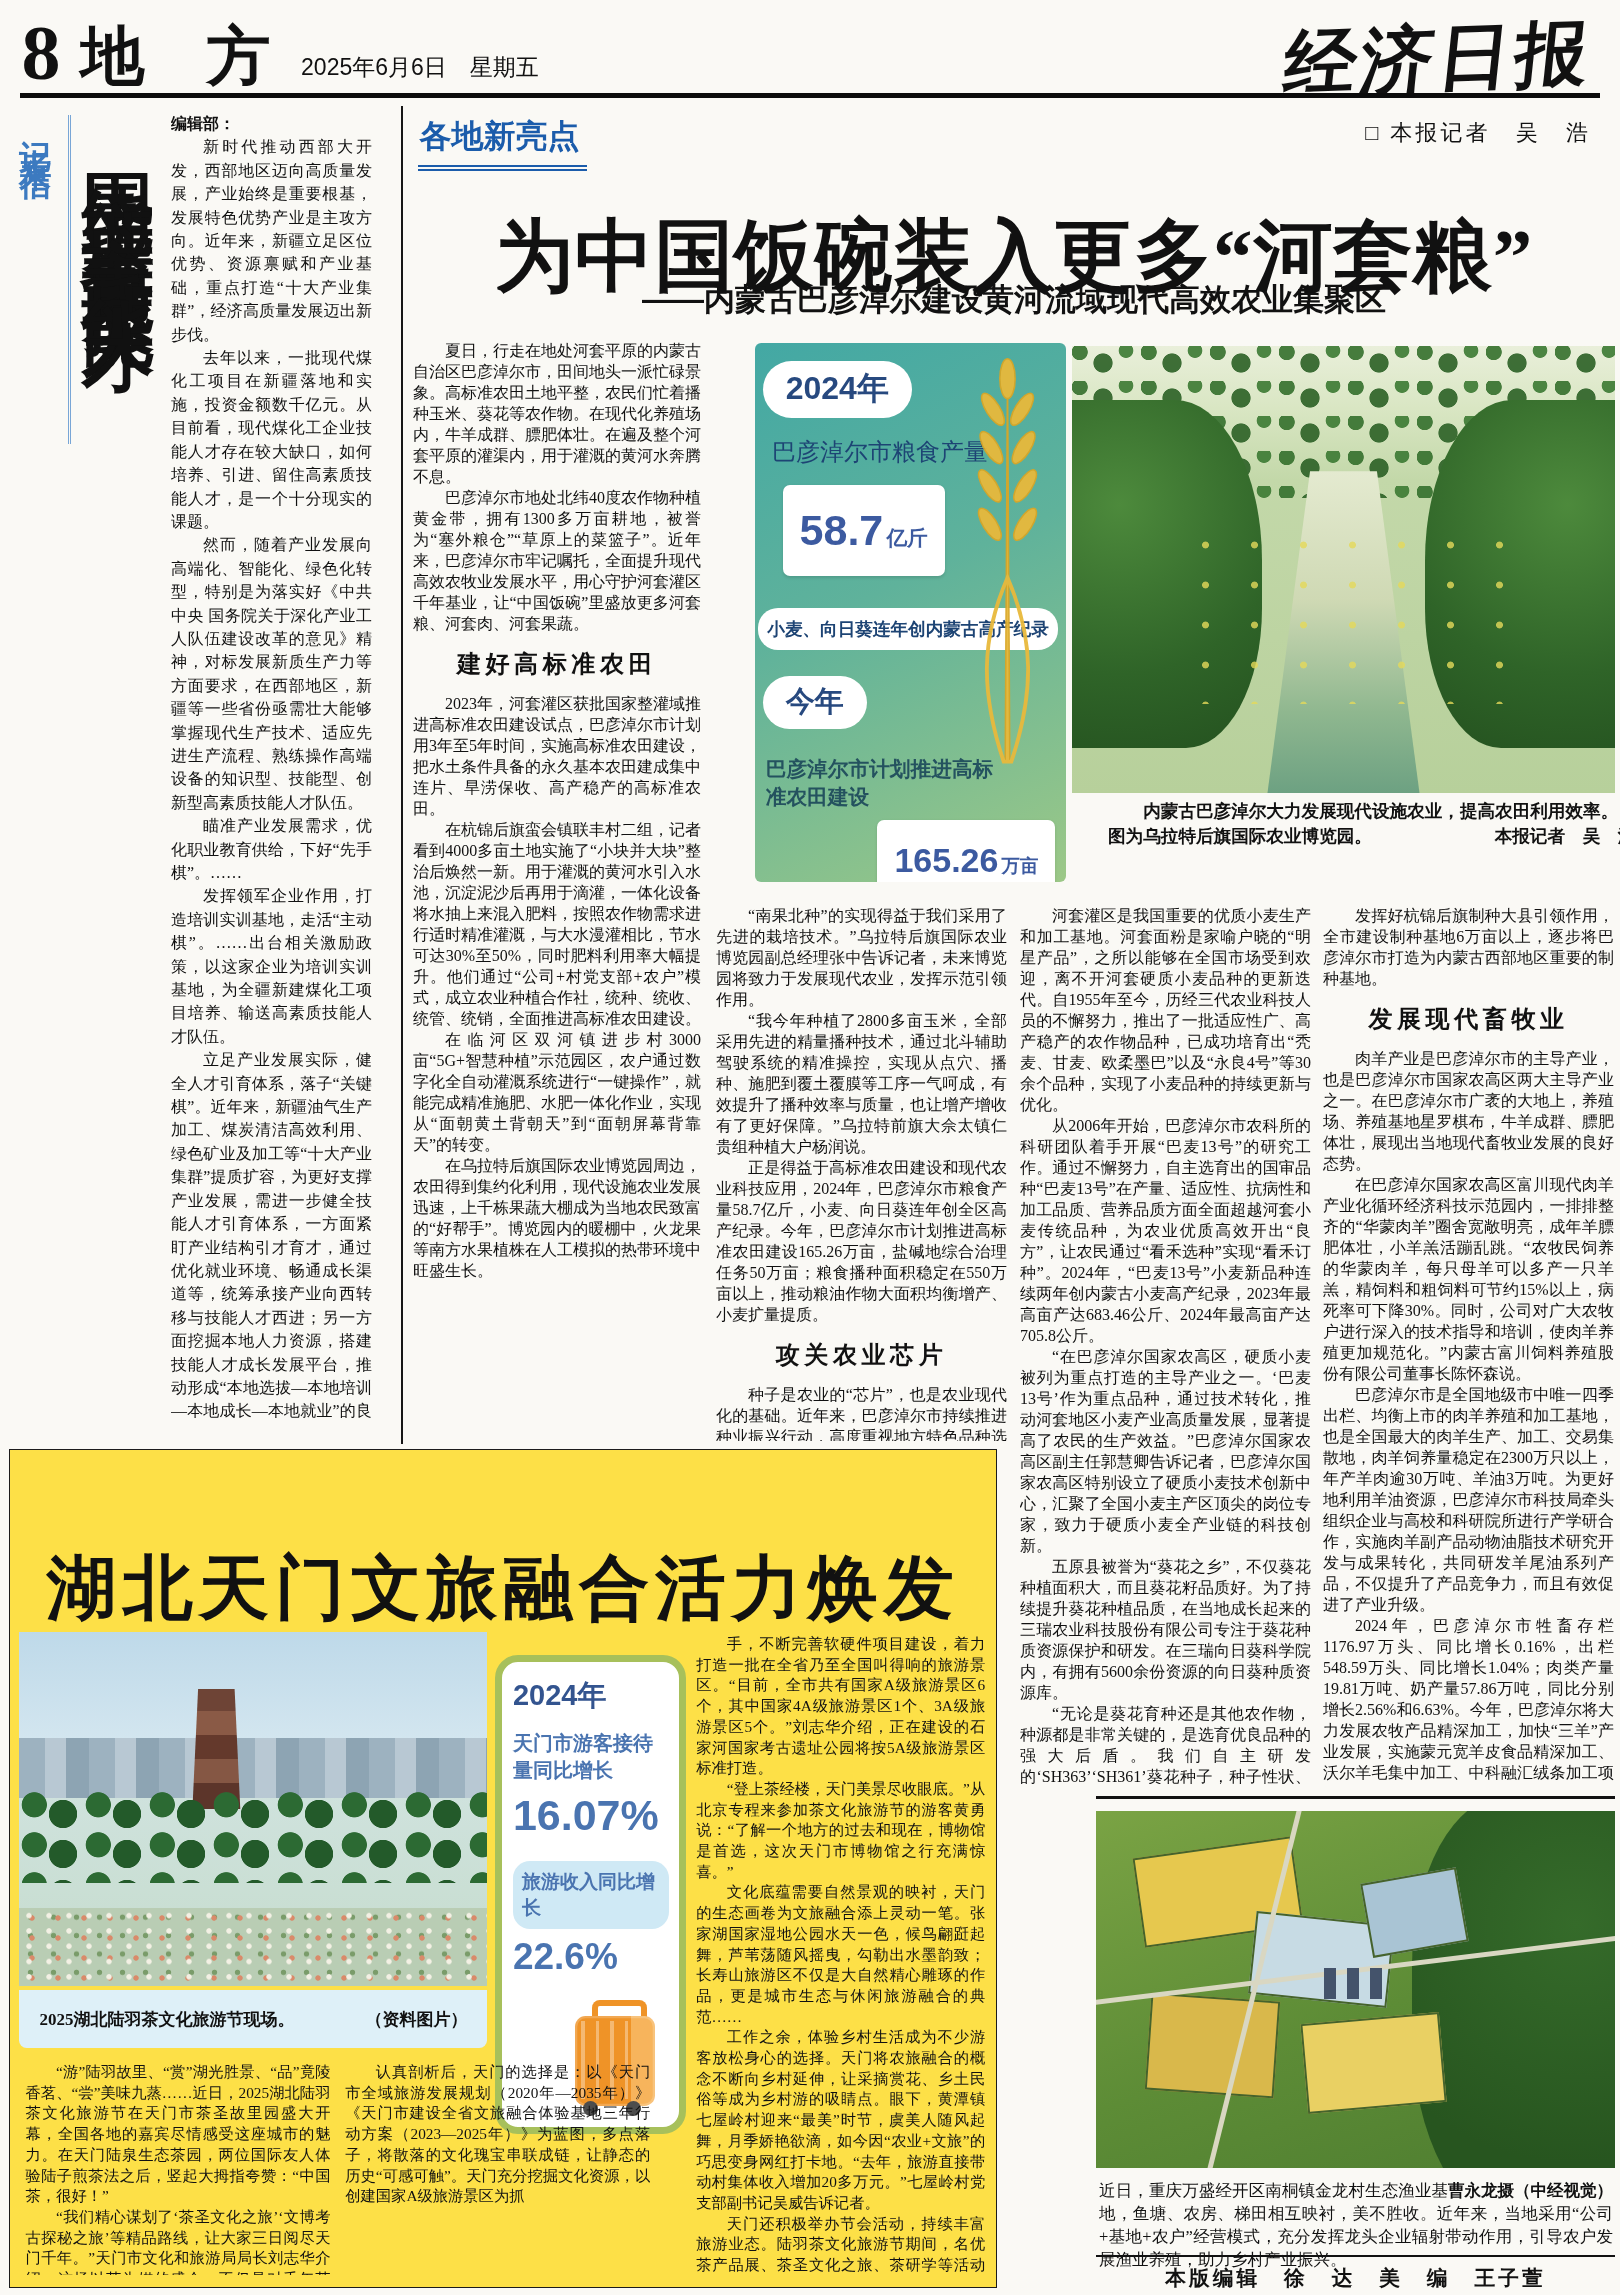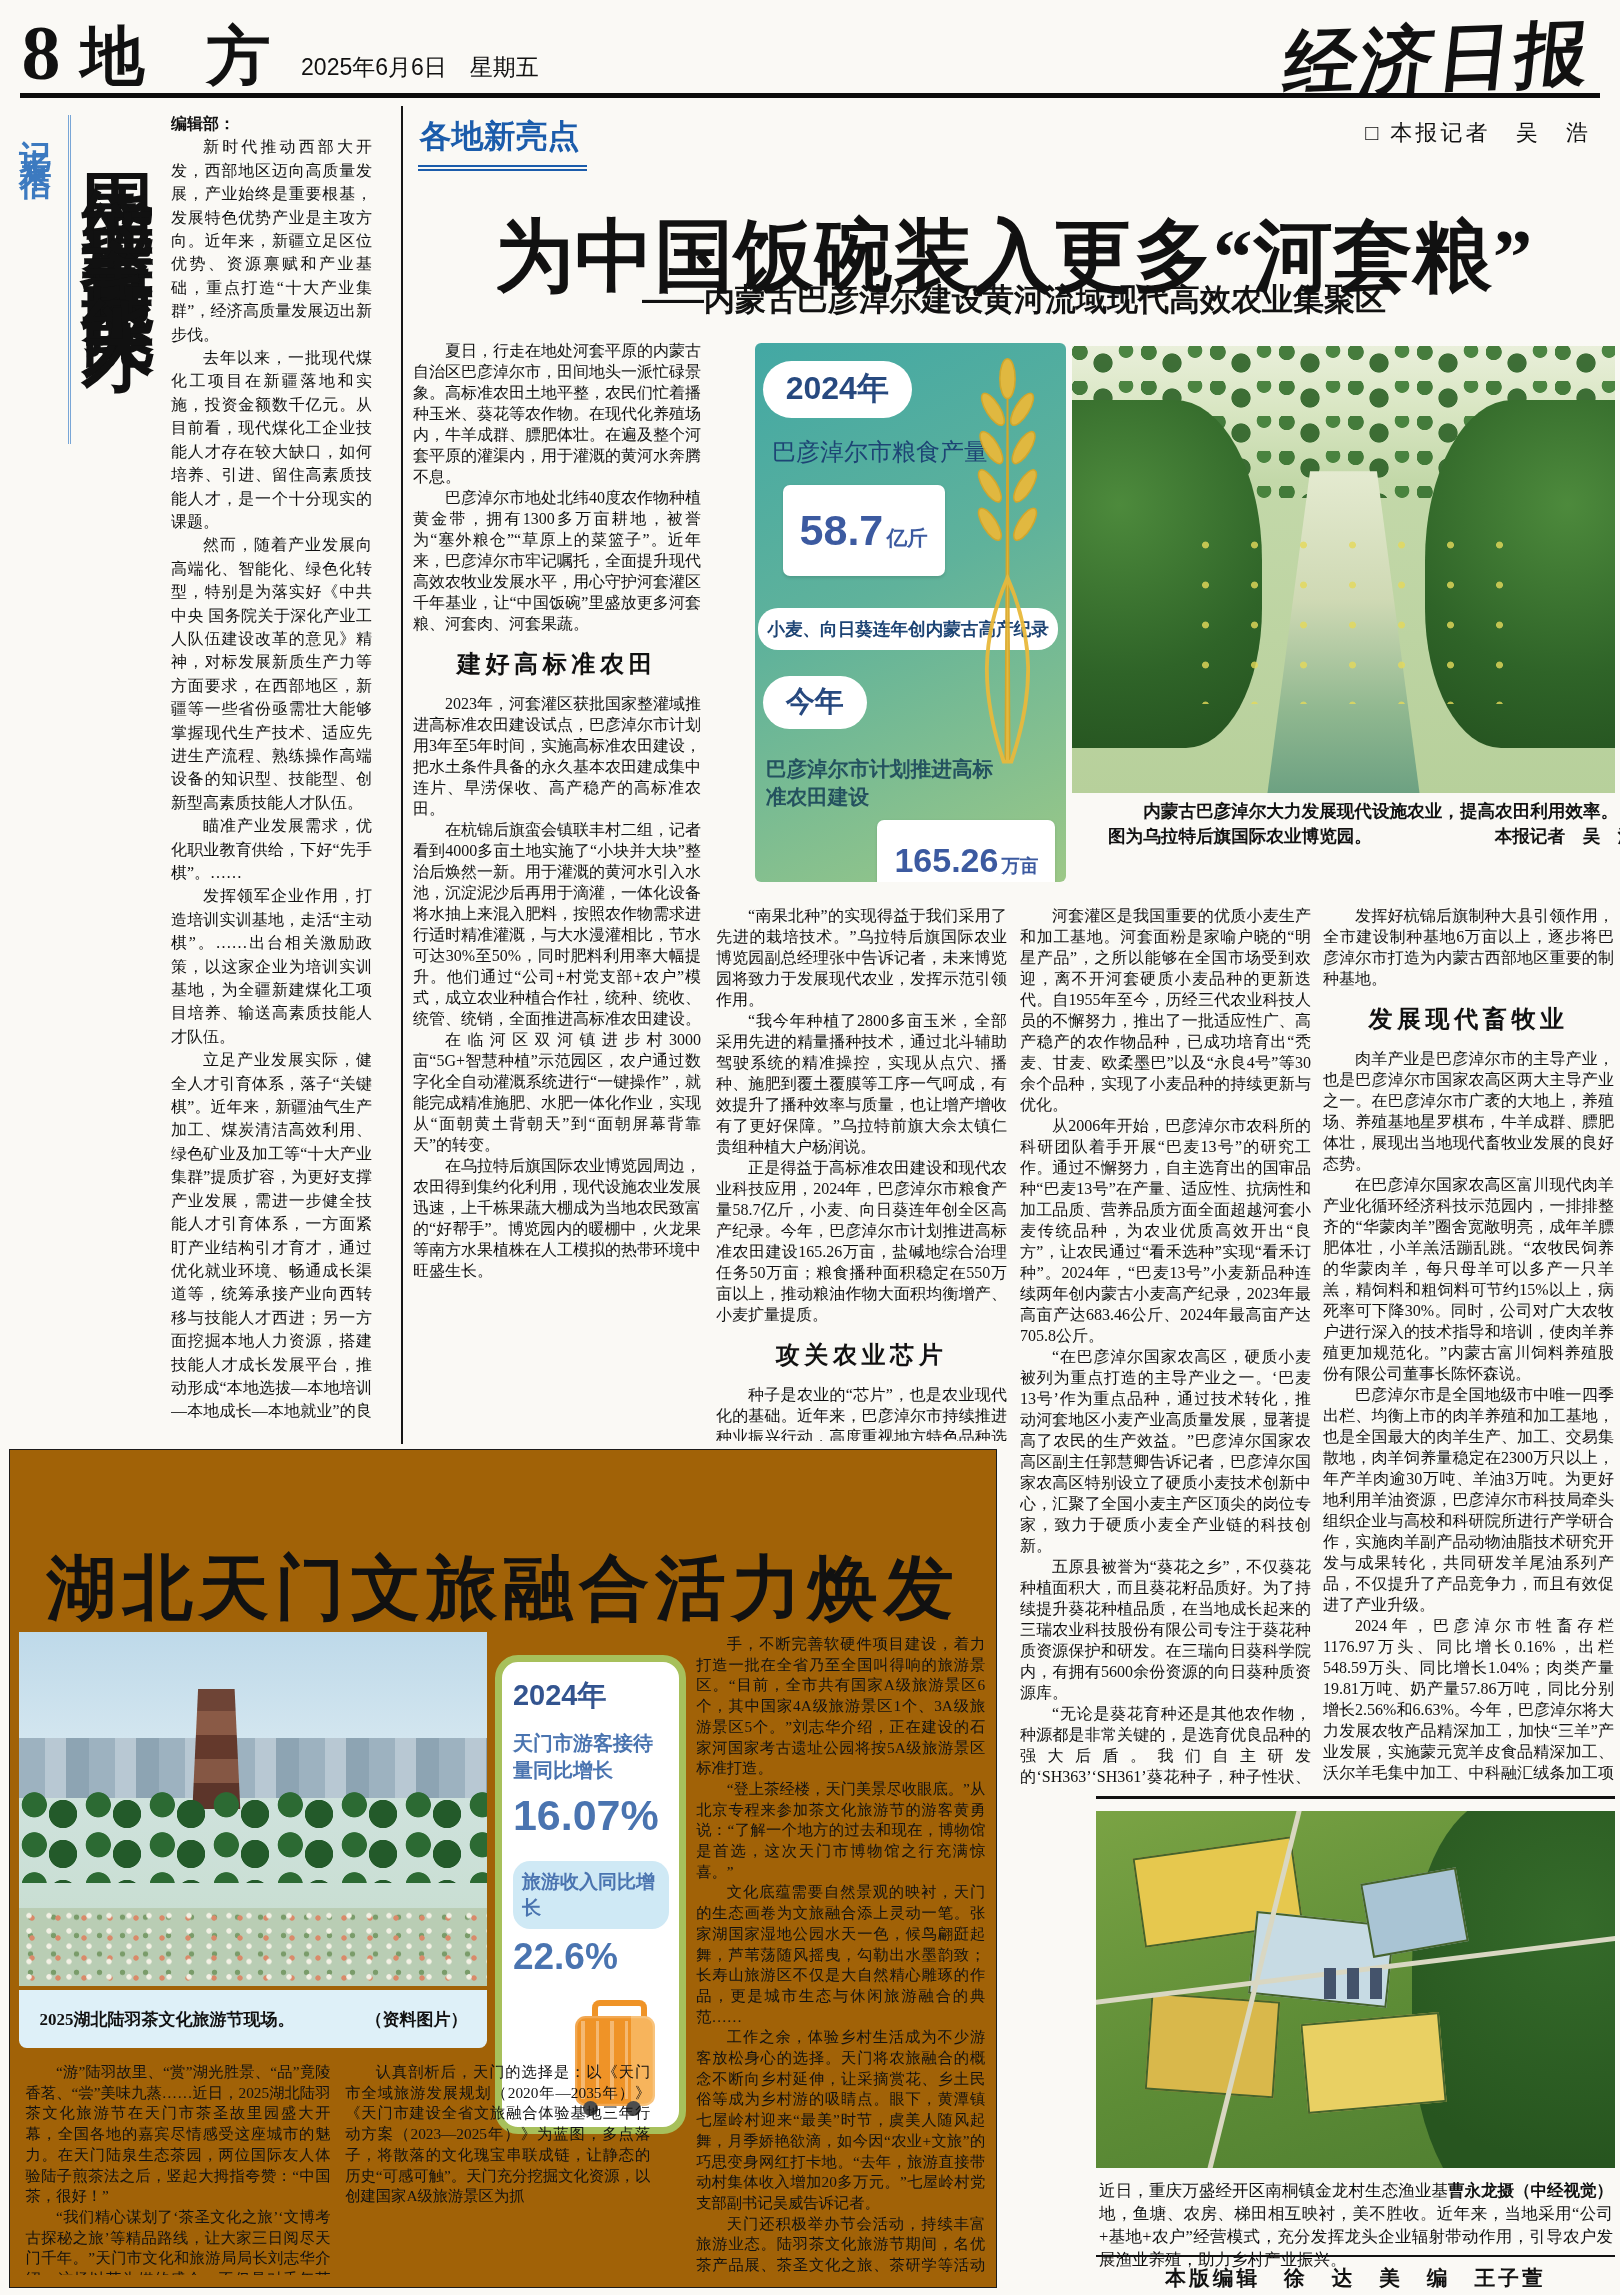--- a/index.html
+++ b/index.html
@@ -72,21 +72,21 @@
   .ph1-right{position:absolute;right:0;top:12%;width:35%;height:78%;border-radius:46% 0 0 40%;
       background:radial-gradient(circle at 75% 30%,#4d8a3c,#2f6428 60%,#24511f);}
   .ph1-path{position:absolute;left:36%;top:28%;width:28%;height:72%;
       background:linear-gradient(180deg,#e4ead0 0%,#cfd9b4 40%,#8fb78f 75%,#6da182 100%);
       clip-path:polygon(28% 0,72% 0,100% 100%,0 100%);}
   .ph1-dots{position:absolute;left:20%;top:40%;width:60%;height:40%;
       background:radial-gradient(circle,#e4d95a 3.1px,transparent 3.8px);background-size:49px 40px;opacity:.8;}
   .photo-caption{left:1072px;top:799px;width:545px;font-size:17.6px;line-height:25px;font-weight:700;margin-left:36px;}
   .photo-caption .l2{display:flex;justify-content:space-between;}
   
-  #tbox{left:9.2px;top:1449px;width:986px;height:837px;border:1.5px solid #1c1c1c;background:#a16207;}
+  #tbox{left:9.2px;top:1449px;width:986px;height:837px;border:1.5px solid #1c1c1c;background:#fde047;}
   .t-headline{position:absolute;left:0;top:34px;width:100%;text-align:center;font-size:70px;
               font-weight:900;letter-spacing:6.1px;white-space:nowrap;}
   .t-byline{position:absolute;left:0;top:141px;width:100%;text-align:center;font-size:20.7px;letter-spacing:4.6px;}
   #photo2{position:absolute;left:9.2px;top:182px;width:468px;height:354px;overflow:hidden;
       background:linear-gradient(180deg,#bed9e9 0%,#d8e9f1 38%,#cfe2dd 46%,#c5dccc 100%);}
   .ph2-skyline{position:absolute;left:0;top:30%;width:100%;height:17%;
       background:repeating-linear-gradient(90deg,#9db2c0 0 26px,#b8c8d3 26px 47px,#8da4b3 47px 70px);}
   .ph2-tower{position:absolute;left:36%;top:16%;width:57px;height:34%;
       background:linear-gradient(180deg,#6e4436 0 18%,#8a5a46 18% 38%,#64392c 38% 58%,#855744 58% 78%,#5c352a 78% 100%);
       clip-path:polygon(18% 0,82% 0,92% 100%,8% 100%);}

